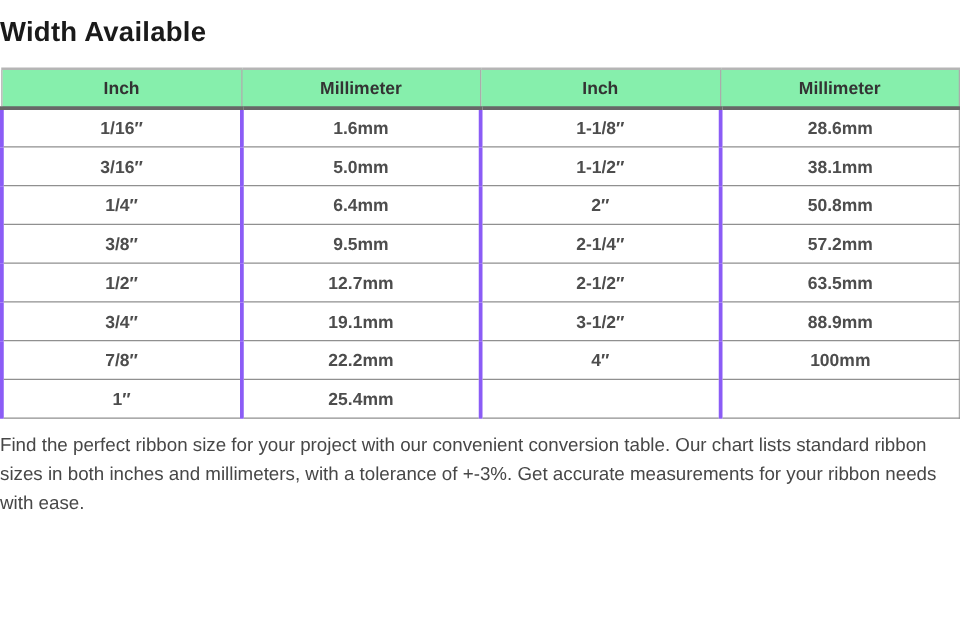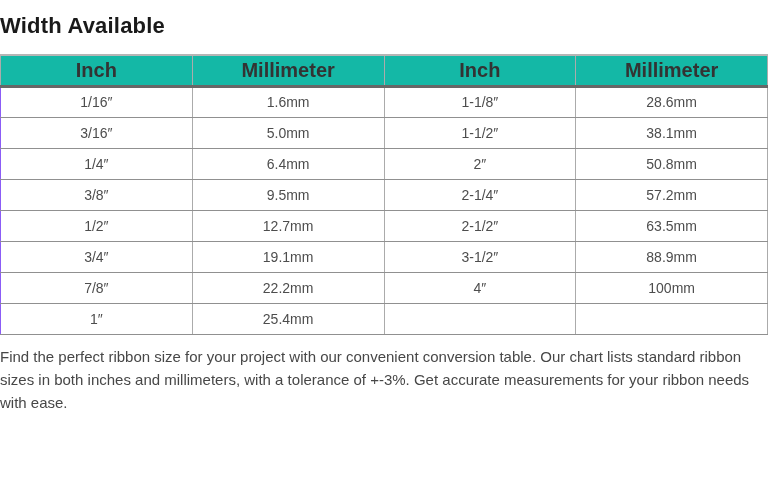--- a/index.html
+++ b/index.html
@@ -30,35 +30,35 @@
     table-layout: fixed;
   }
   table.conversion-table th,
   table.conversion-table td {
     width: 25%;
     text-align: center;
     vertical-align: middle;
   }
   table.conversion-table thead th {
     height: 31px;
-    font-size: 20px;
+    font-size: 14px;
     font-weight: 700;
     color: #333333;
     border-top: 2px solid #b5b5b5;
     border-left: 1px solid #ababab;
     border-right: 1px solid #ababab;
     border-bottom: 3px solid #676767;
-    background: #14b8a6;
+    background: #86efac;
   }
   table.conversion-table tbody td {
     height: 31px;
     font-size: 14px;
-    font-weight: 400;
+    font-weight: 700;
     color: #4d4d4d;
-    border-left: 1px solid #8b5cf6;
+    border-left: 3px solid #8b5cf6;
     border-right: 1px solid #ababab;
     border-bottom: 1px solid #909090;
     background: #ffffff;
   }
   .description {
     margin-top: 10px;
     font-size: 15px;
     line-height: 23px;
     color: #474747;
     width: 768px;

